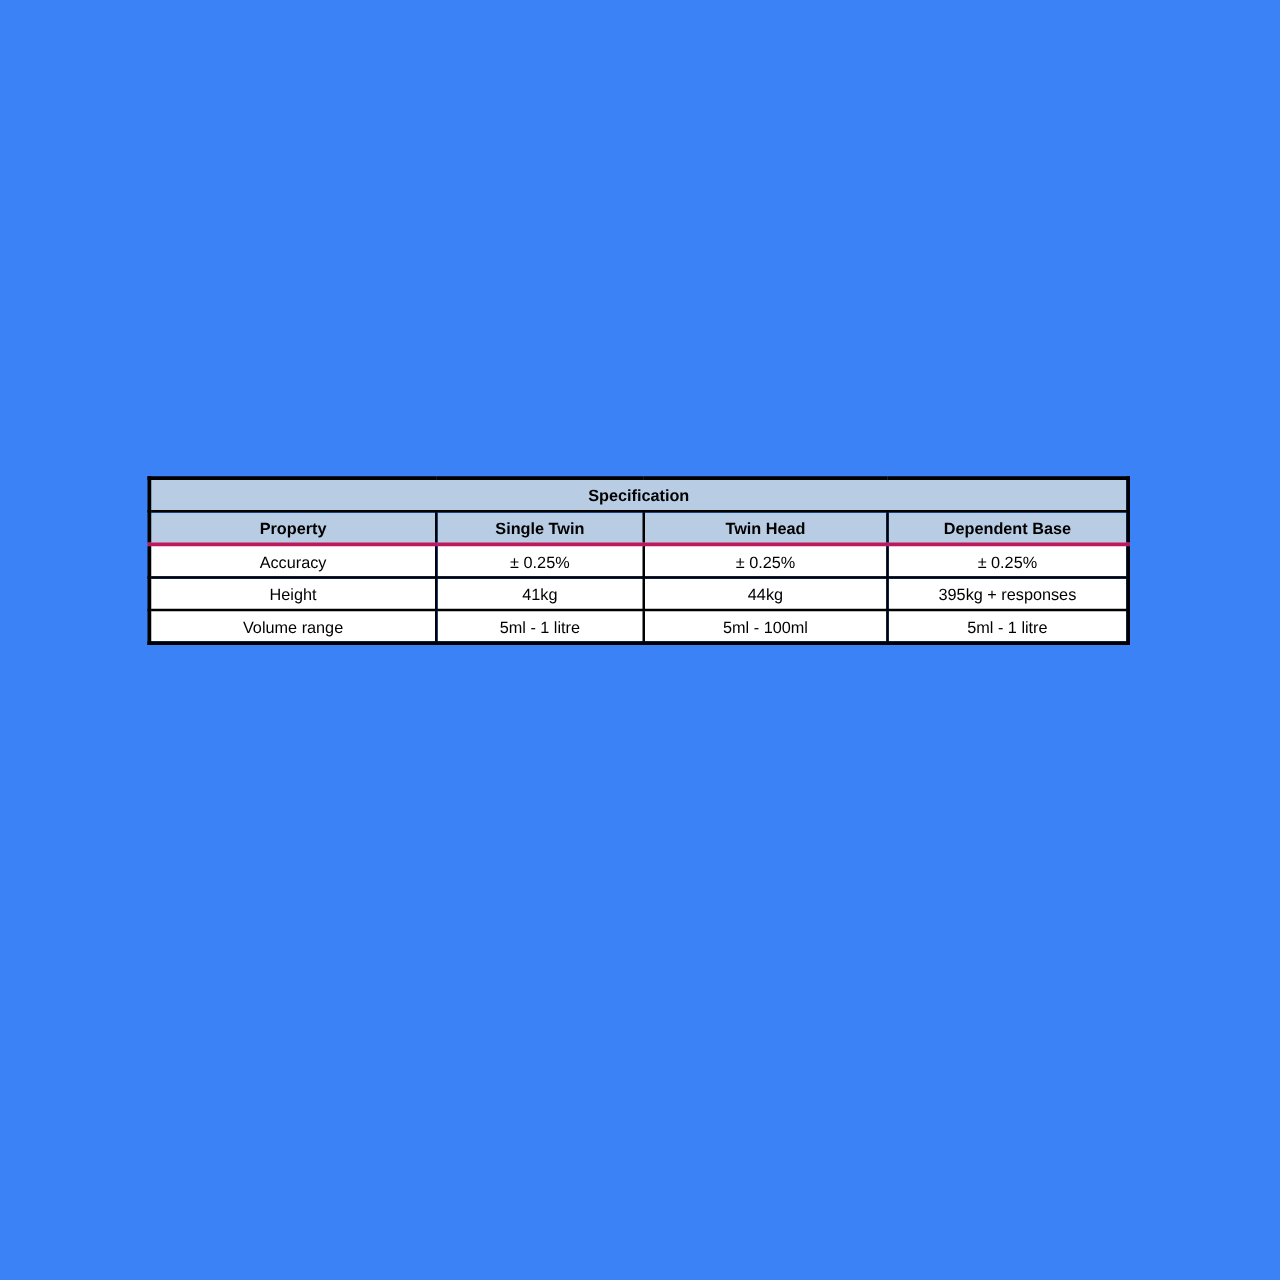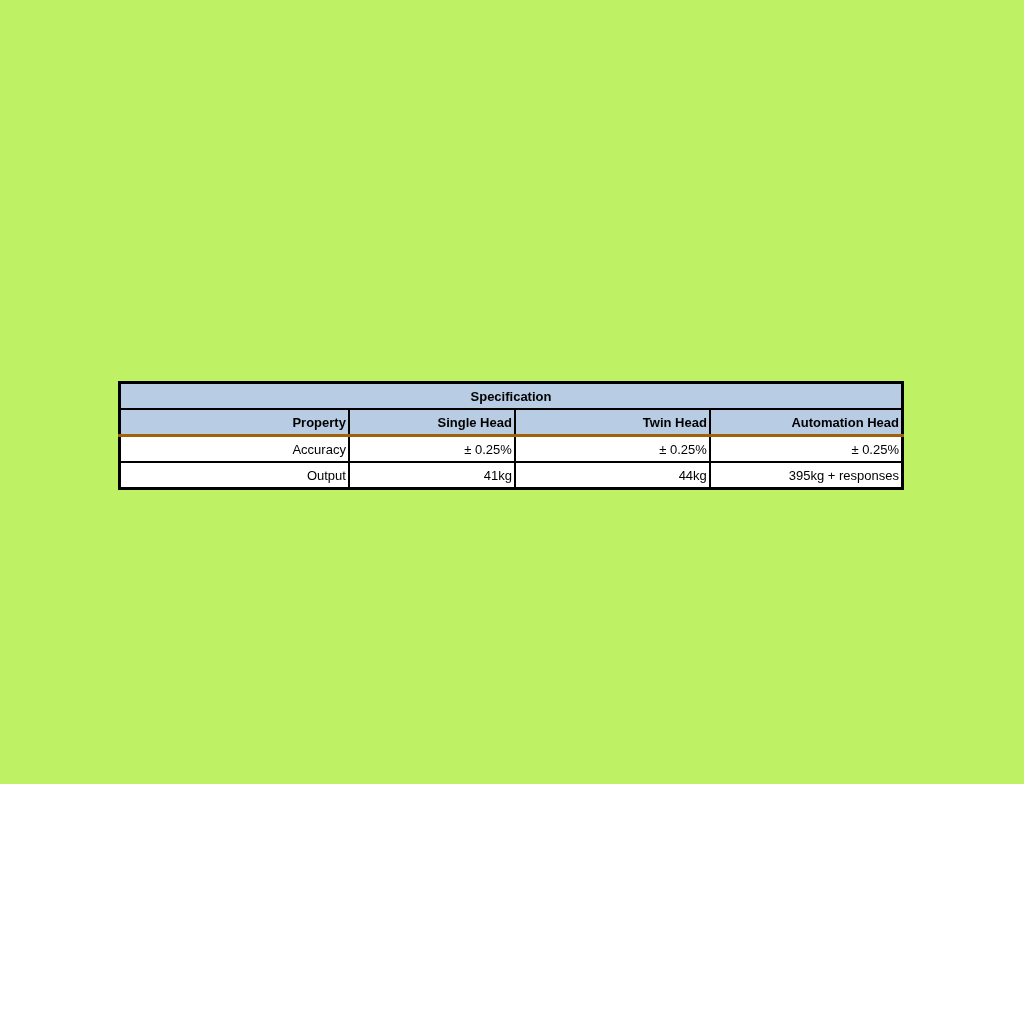--- a/index.html
+++ b/index.html
@@ -6,22 +6,22 @@
     margin: 0;
     padding: 0;
     width: 1024px;
     height: 1024px;
     background: #ffffff;
     font-family: "Liberation Sans", sans-serif;
   }
   .page {
     position: relative;
     width: 1024px;
-    height: 784px;
-    background: #bef264;
+    height: 1024px;
+    background: #3b82f6;
   }
   table.spec-table {
     position: absolute;
     left: 118px;
     top: 381px;
     width: 786px;
     border-collapse: collapse;
     table-layout: fixed;
     border: 3px solid #000000;
   }
@@ -39,60 +39,64 @@
   }
   table.spec-table th {
     font-weight: bold;
     background: #b8cce4;
   }
   th.title-cell {
     font-size: 14px;
     border-bottom: 3px solid #000000;
   }
   tr.col-header-row th {
-    border-bottom: 3px solid #a16207;
-    text-align: right;
+    border-bottom: 3px solid #be185d;
   }
   table.spec-table td {
     background: #ffffff;
     font-weight: normal;
-    text-align: right;
   }
 </style>
 </head>
 <body>
 
 <div class="page">
   <table class="spec-table">
     <colgroup>
       <col style="width:29.3%">
       <col style="width:21.2%">
       <col style="width:24.9%">
       <col style="width:24.6%">
     </colgroup>
     <thead>
       <tr>
         <th class="title-cell" colspan="4">Specification</th>
       </tr>
       <tr class="col-header-row">
         <th>Property</th>
-        <th>Single Head</th>
+        <th>Single Twin</th>
         <th>Twin Head</th>
-        <th>Automation Head</th>
+        <th>Dependent Base</th>
       </tr>
     </thead>
     <tbody id="spec-body">
 
     <tr>
           <td>Accuracy</td>
           <td>± 0.25%</td>
           <td>± 0.25%</td>
           <td>± 0.25%</td>
         </tr>
         <tr>
-          <td>Output</td>
+          <td>Height</td>
           <td>41kg</td>
           <td>44kg</td>
           <td>395kg + responses</td>
+        </tr>
+        <tr>
+          <td>Volume range</td>
+          <td>5ml - 1 litre</td>
+          <td>5ml - 100ml</td>
+          <td>5ml - 1 litre</td>
         </tr>
       </tbody>
   </table>
 </div>
 
 </body></html>

